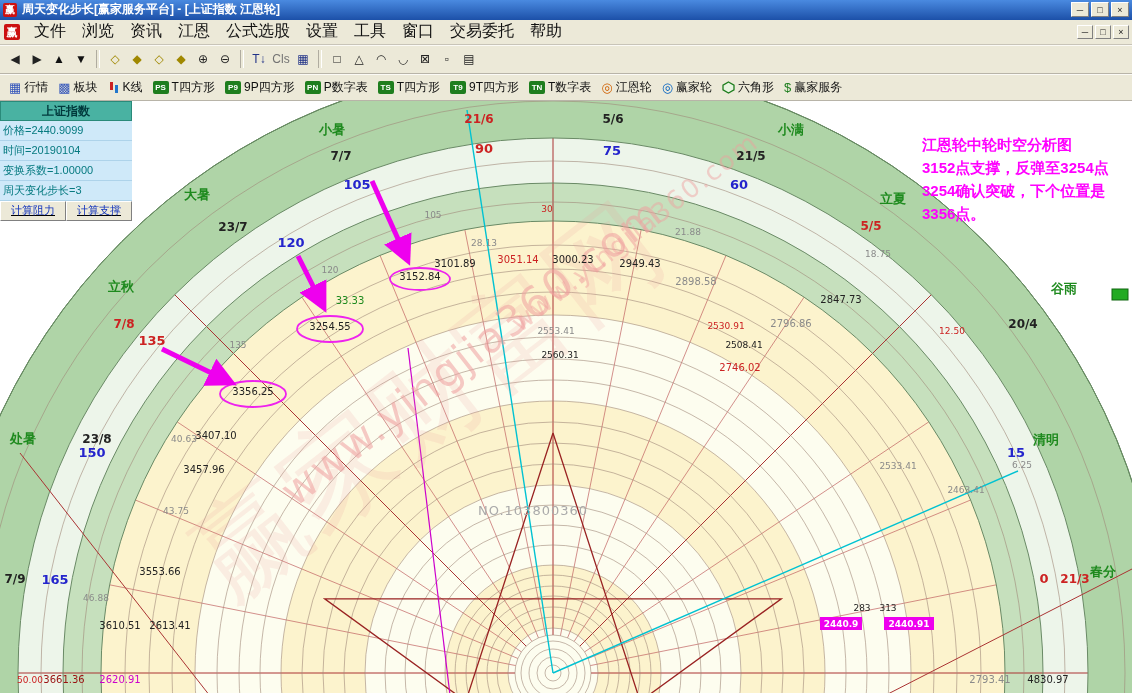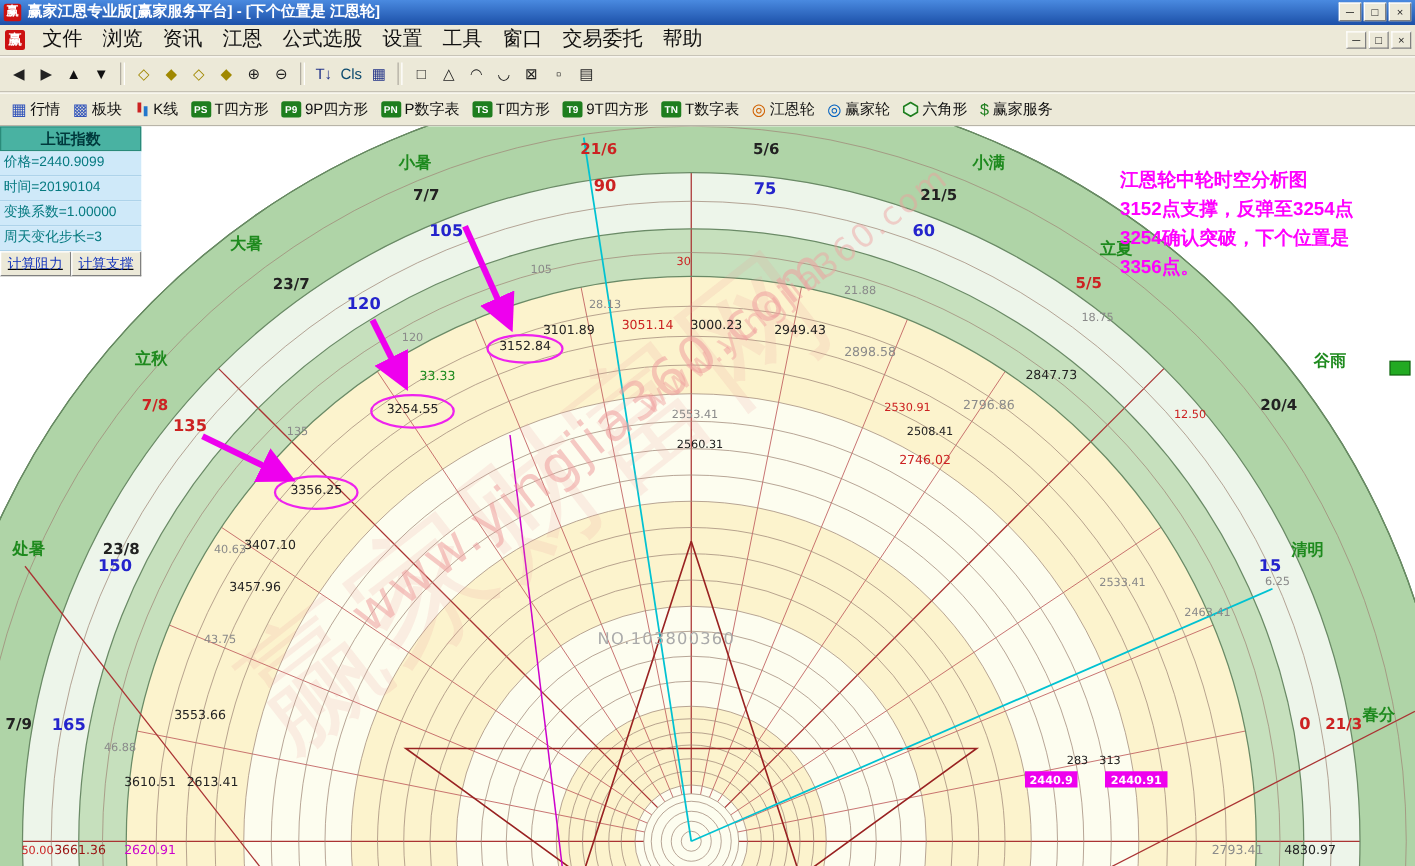--- a/index.html
+++ b/index.html
@@ -20,34 +20,34 @@
   .tb1{height:27px;}
   .tb2{height:25px;}
   .tb-icon{min-width:20px;height:20px;display:flex;align-items:center;justify-content:center;font-size:12px;margin:0 1px;white-space:nowrap;}
   .tb-sep{width:2px;height:18px;border-left:1px solid #b0aca0;border-right:1px solid #fff;margin:0 4px;}
   .module-btn{display:flex;align-items:center;gap:3px;background:none;border:none;padding:2px 5px;font-size:12px;color:#111;font-family:inherit;white-space:nowrap;}
   .badge{display:inline-flex;align-items:center;justify-content:center;width:16px;height:13px;background:#1e7e1e;color:#fff;font-size:8px;font-weight:bold;border-radius:2px;flex:none;text-align:center;}
   .mod-ico{font-size:13px;line-height:13px;flex:none;}
   .chart-area{position:relative;height:595px;background:#ffffff;overflow:hidden;}
   #wheel{position:absolute;left:0;top:0;}
   #wheel text{font-family:"DejaVu Sans","Liberation Sans",sans-serif;}
-  .left-panel{position:absolute;left:0;top:0;width:113px;z-index:5;font-size:11px;}
+  .left-panel{position:absolute;left:0;top:0;width:132px;z-index:5;font-size:11px;}
   .lp-head{background:#49b2a2;color:#00393c;font-weight:bold;text-align:center;height:18px;line-height:18px;font-size:12px;border:1px solid #2a8a7a;}
   .lp-row{background:#cfe9f9;color:#067a80;height:19px;line-height:19px;padding-left:3px;border-bottom:1px solid #aed3ea;white-space:nowrap;overflow:hidden;}
   .lp-btns{display:flex;text-decoration:underline;}
   .lp-btn{flex:1;height:20px;background:#ece9d8;border:1px solid;border-color:#fff #808080 #808080 #fff;color:#1133bb;font-size:11px;padding:0;font-family:inherit;white-space:nowrap;}
-  .annotation{position:absolute;left:896px;top:32px;color:#ff00ff;font-size:15px;line-height:23px;font-weight:bold;z-index:4;white-space:nowrap;}
+  .annotation{position:absolute;left:922px;top:32px;color:#ff00ff;font-size:15px;line-height:23px;font-weight:bold;z-index:4;white-space:nowrap;}
 </style>
 </head>
 <body>
 
 <div class="window">
   <div class="titlebar">
     <div class="app-ico">赢</div>
-    <div class="title-text">赢家江恩专业版[赢家服务平台] - [下个位置是 江恩轮]</div>
+    <div class="title-text">周天变化步长[赢家服务平台] - [上证指数 江恩轮]</div>
     <div class="win-controls" id="win-controls">
         <button class="win-btn">─</button>
         <button class="win-btn">□</button>
         <button class="win-btn">×</button>
       </div>
   </div>
   <div class="menubar">
     <div class="menu-logo">赢</div>
     <div class="menu-items" id="menu-items">
         <span class="menu-item">文件</span>
@@ -74,21 +74,21 @@
       <span class="tb-icon" style="color: rgb(17, 17, 17);">▼</span>
       <span class="tb-sep"></span>
       <span class="tb-icon" style="color: rgb(160, 136, 0);">◇</span>
       <span class="tb-icon" style="color: rgb(160, 136, 0);">◆</span>
       <span class="tb-icon" style="color: rgb(160, 136, 0);">◇</span>
       <span class="tb-icon" style="color: rgb(160, 136, 0);">◆</span>
       <span class="tb-icon" style="color: rgb(34, 34, 34);">⊕</span>
       <span class="tb-icon" style="color: rgb(34, 34, 34);">⊖</span>
       <span class="tb-sep"></span>
       <span class="tb-icon" style="color: rgb(34, 51, 136);">T↓</span>
-      <span class="tb-icon" style="color: #0c4a6e; text-align: center;">Cls</span>
+      <span class="tb-icon" style="color: #737373; text-align: center;">Cls</span>
       <span class="tb-icon" style="color: rgb(34, 51, 136);">▦</span>
       <span class="tb-sep"></span>
       <span class="tb-icon" style="color: rgb(34, 34, 34);">□</span>
       <span class="tb-icon" style="color: rgb(34, 34, 34);">△</span>
       <span class="tb-icon" style="color: rgb(34, 34, 34);">◠</span>
       <span class="tb-icon" style="color: rgb(34, 34, 34);">◡</span>
       <span class="tb-icon" style="color: rgb(34, 34, 34);">⊠</span>
       <span class="tb-icon" style="color: rgb(34, 34, 34);">▫</span>
       <span class="tb-icon" style="color: rgb(34, 34, 34);">▤</span>
     </div>

